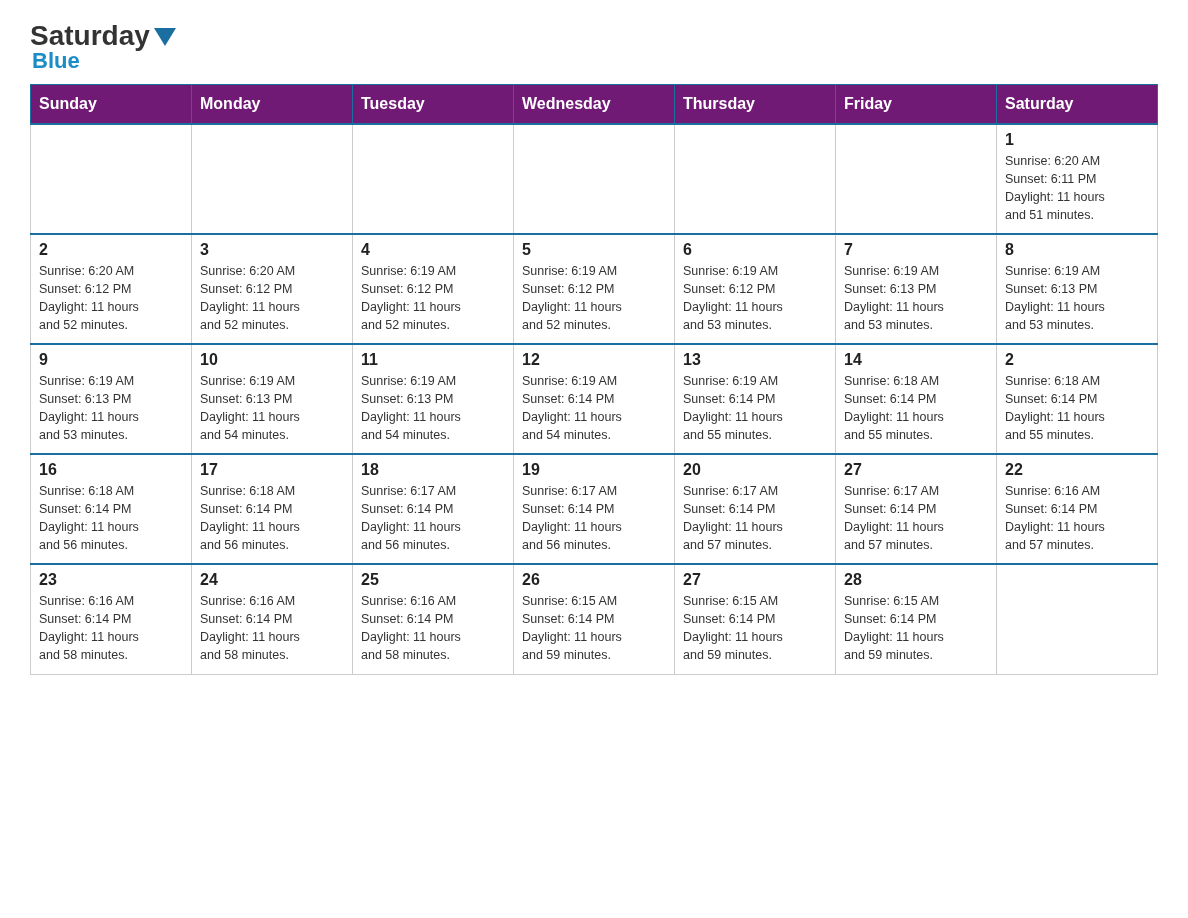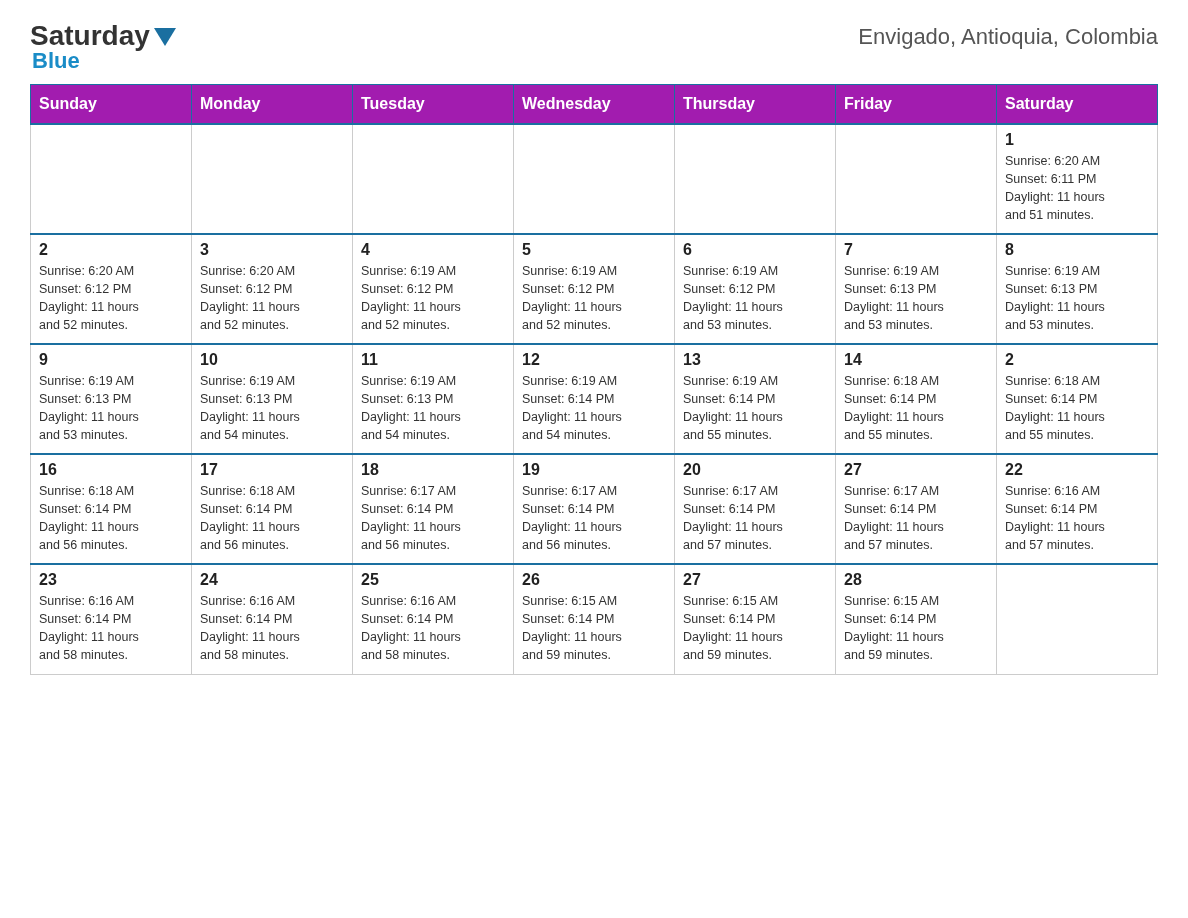--- a/index.html
+++ b/index.html
@@ -49,21 +49,21 @@
       font-size: 22px;
       color: #555;
       margin-top: 4px;
     }
     .calendar {
       width: 100%;
       border-collapse: collapse;
       margin-top: 10px;
     }
     .calendar thead tr th {
-      background-color: #a21caf;
+      background-color: #701a75;
       color: #fff;
       font-size: 16px;
       font-weight: bold;
       padding: 10px 8px;
       text-align: left;
       border: 1px solid #1a6fa0;
     }
     .calendar tbody tr td {
       vertical-align: top;
       border: 1px solid #ccc;
@@ -98,21 +98,20 @@
   <div class="logo">
     <div class="logo-general">
       <span>Saturday</span>
       <svg width="22" height="18" viewBox="0 0 22 18" style="margin-left:2px;margin-top:2px;">
         <polygon points="0,0 22,0 11,18" fill="#1a6fa0"></polygon>
       </svg>
     </div>
     <div class="logo-blue">Blue</div>
   </div>
   <div class="title-block">
-    <div class="location">Envigado, Antioquia, Colombia</div>
   </div>
 </div>
 
 <table class="calendar">
   <thead>
     <tr>
     <th>Sunday</th>
         <th>Monday</th>
         <th>Tuesday</th>
         <th>Wednesday</th>

